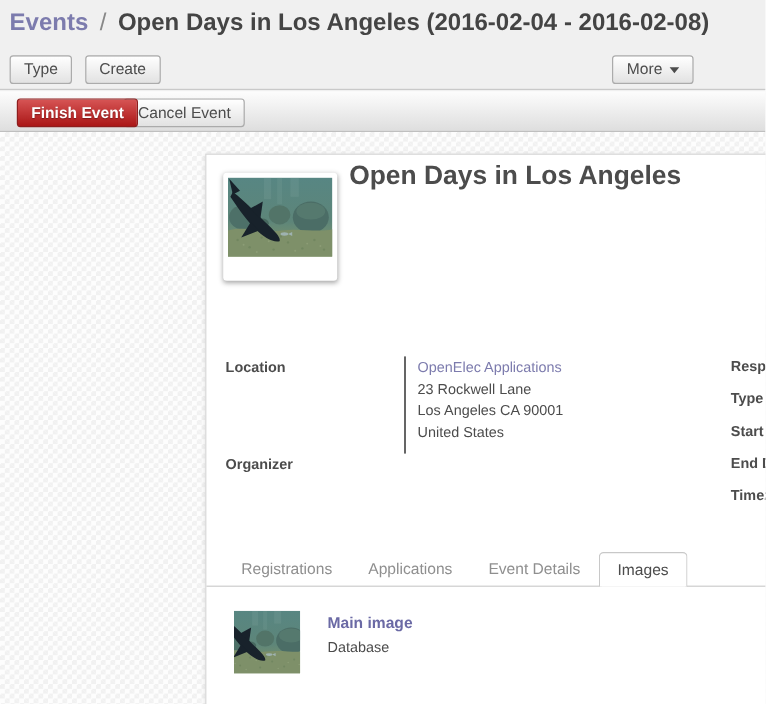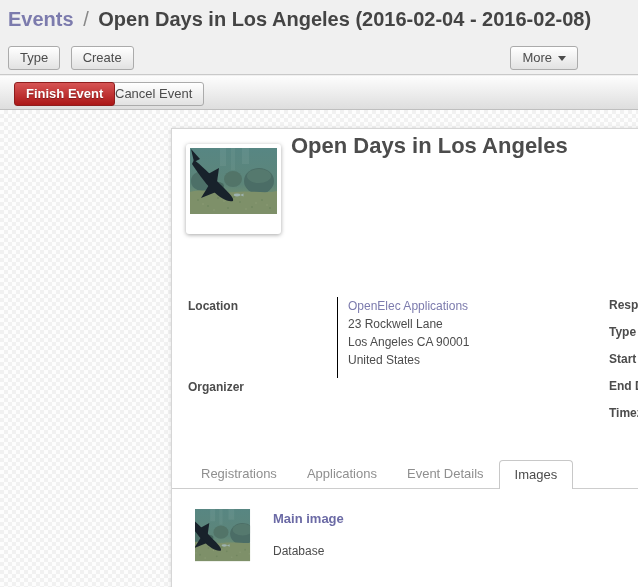--- a/index.html
+++ b/index.html
@@ -68,21 +68,21 @@
   .tab { line-height:28px; padding:0 15px; color:#8f8f8f; cursor:pointer; white-space:nowrap;text-align:center; }
   .tab.active { background:#fff; color:#4c4c4c; border:1px solid #c8c8c8; border-bottom:none;
                 border-radius:4px 4px 0 0; margin-bottom:-1px; line-height:28px; }
 
   
   .thumb { position:absolute; left:23px; top:380px; width:65px; height:55px; overflow:hidden; }
   .thumb svg { display:block; width:65px; height:55px; }
   .imgmeta { position:absolute; left:101px; top:382px; }
   .imgmeta a { display:block; font-size:13px; font-weight:bold; color:#6b6aa5;
                text-decoration:none; cursor:pointer; }
-  .imgmeta .sub { margin-top:18px; font-size:12px; color:#4c4c4c; }
+  .imgmeta .sub { margin-top:6px; font-size:12px; color:#4c4c4c; }
 </style>
 </head>
 <body>
 
 <svg width="0" height="0" style="position:absolute" aria-hidden="true">
   <defs>
     <linearGradient id="water" x1="0" y1="0" x2="0" y2="1">
       <stop offset="0" stop-color="#578683"></stop>
       <stop offset="0.55" stop-color="#5d8579"></stop>
       <stop offset="0.78" stop-color="#75906f"></stop>

